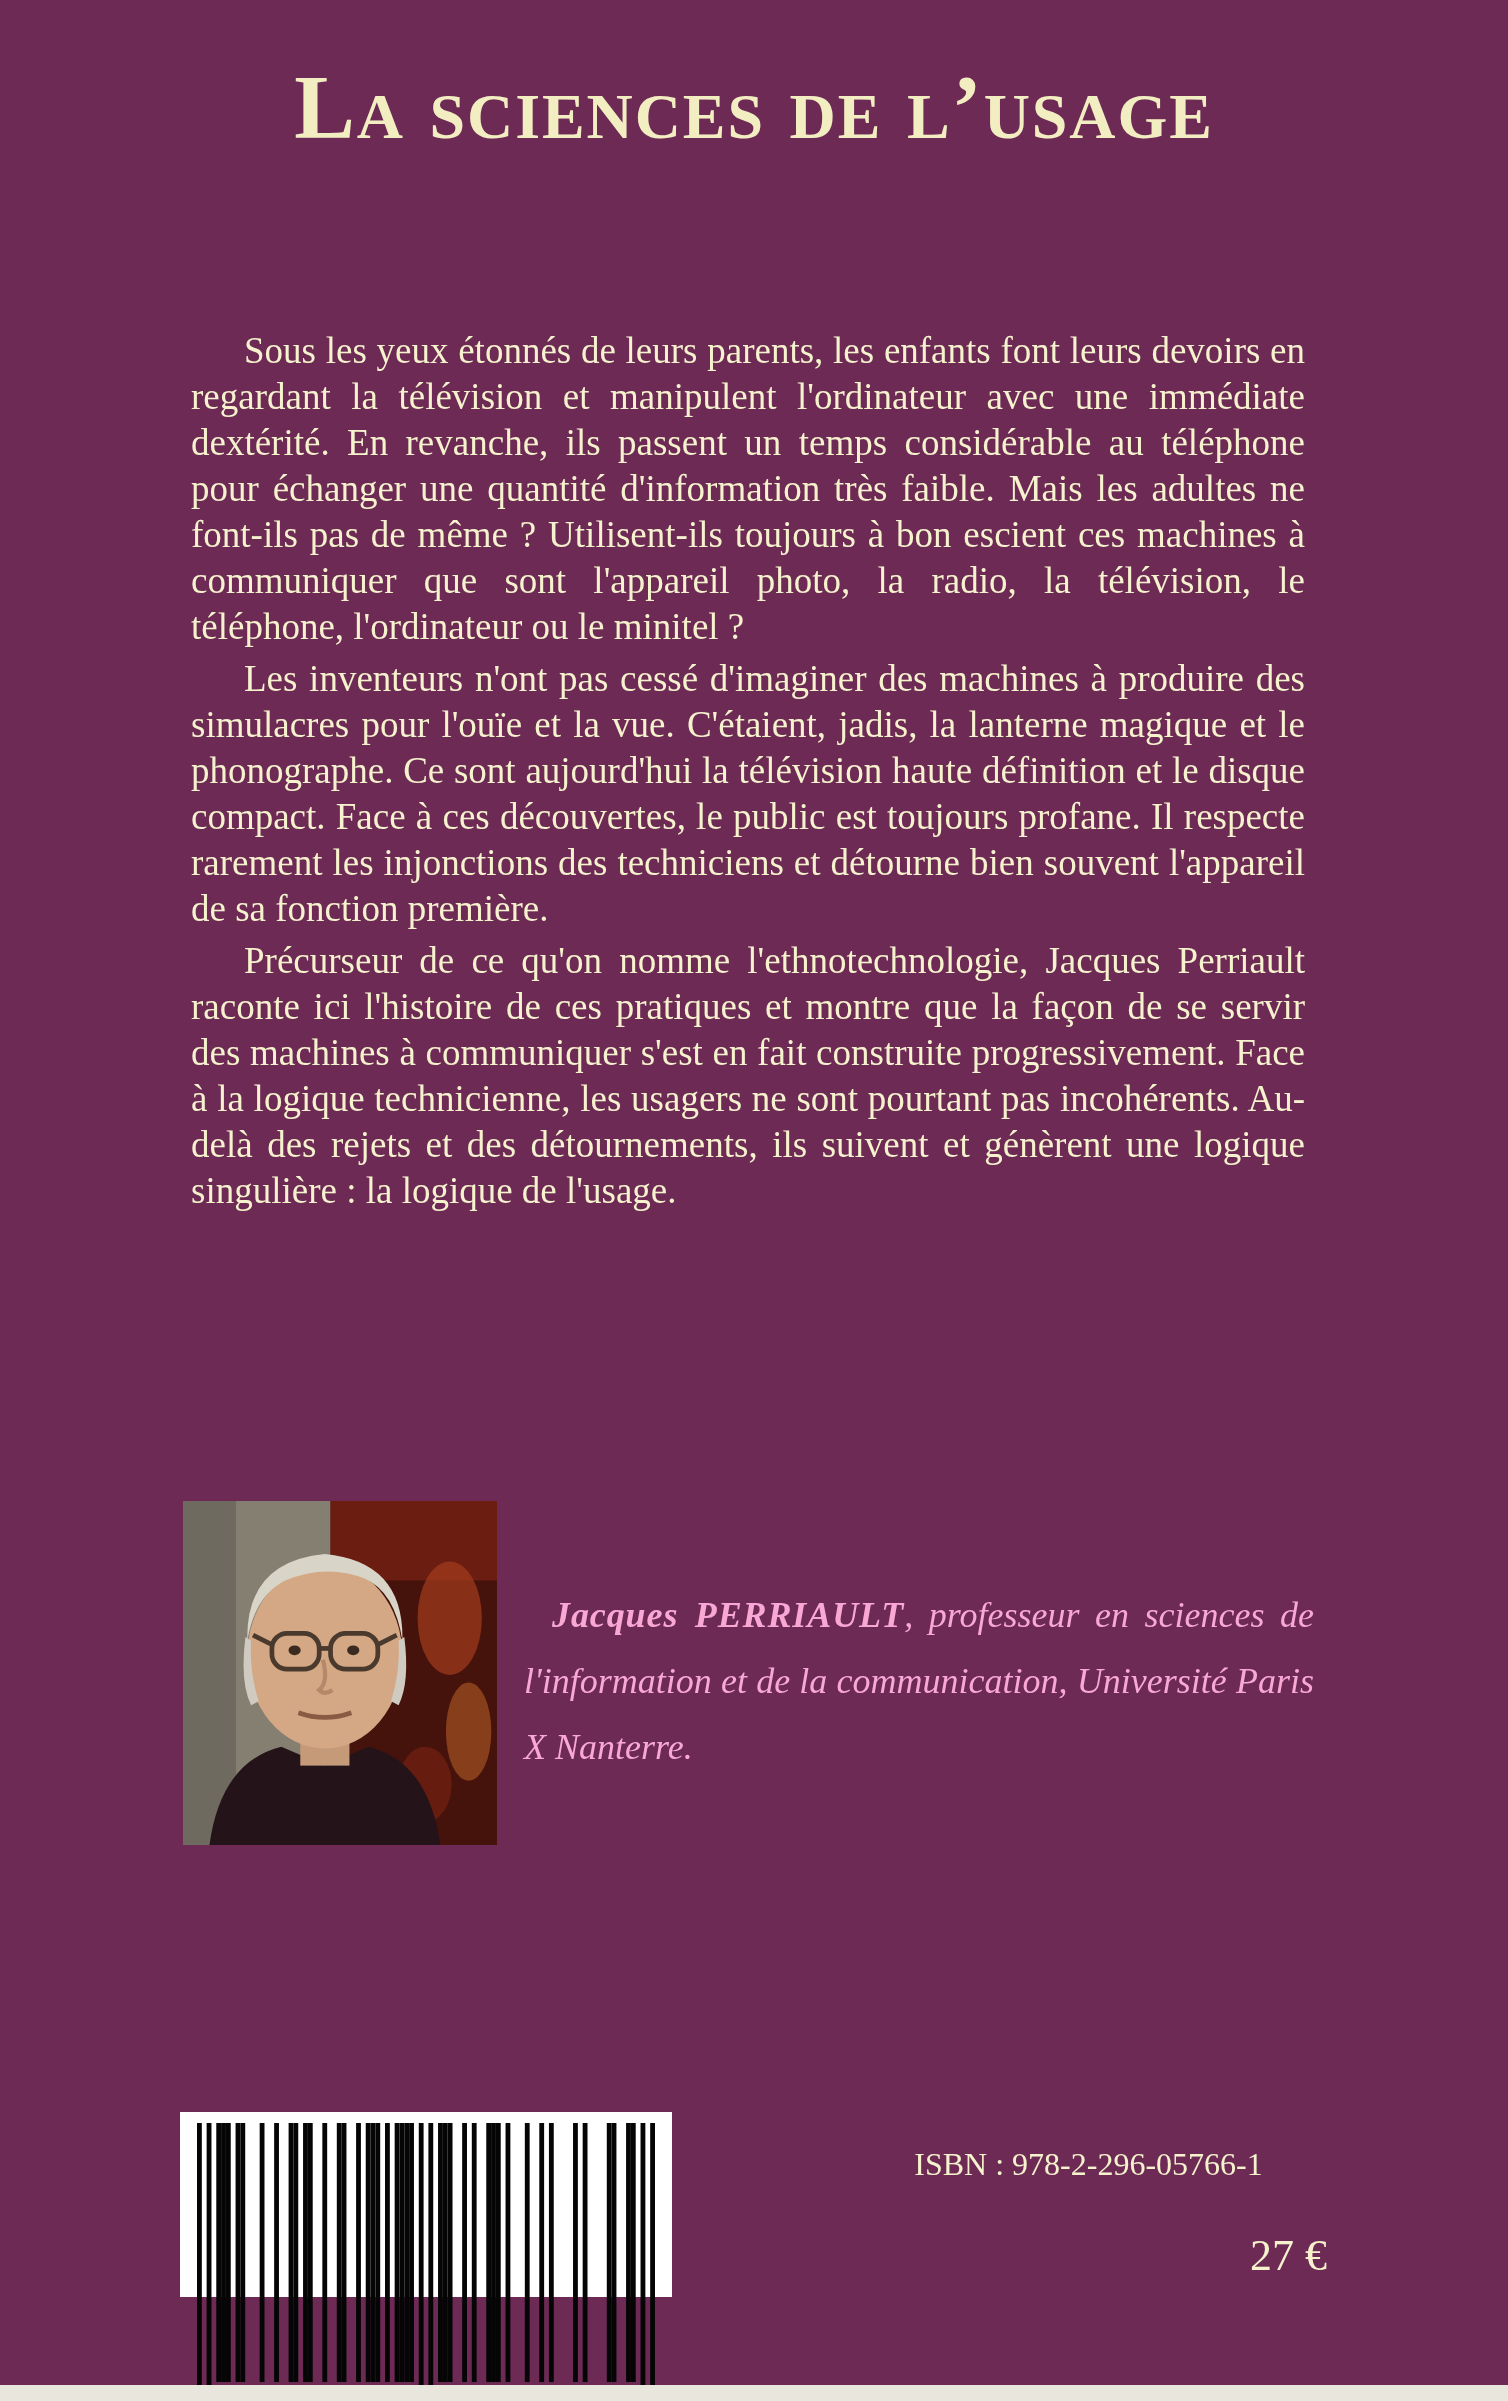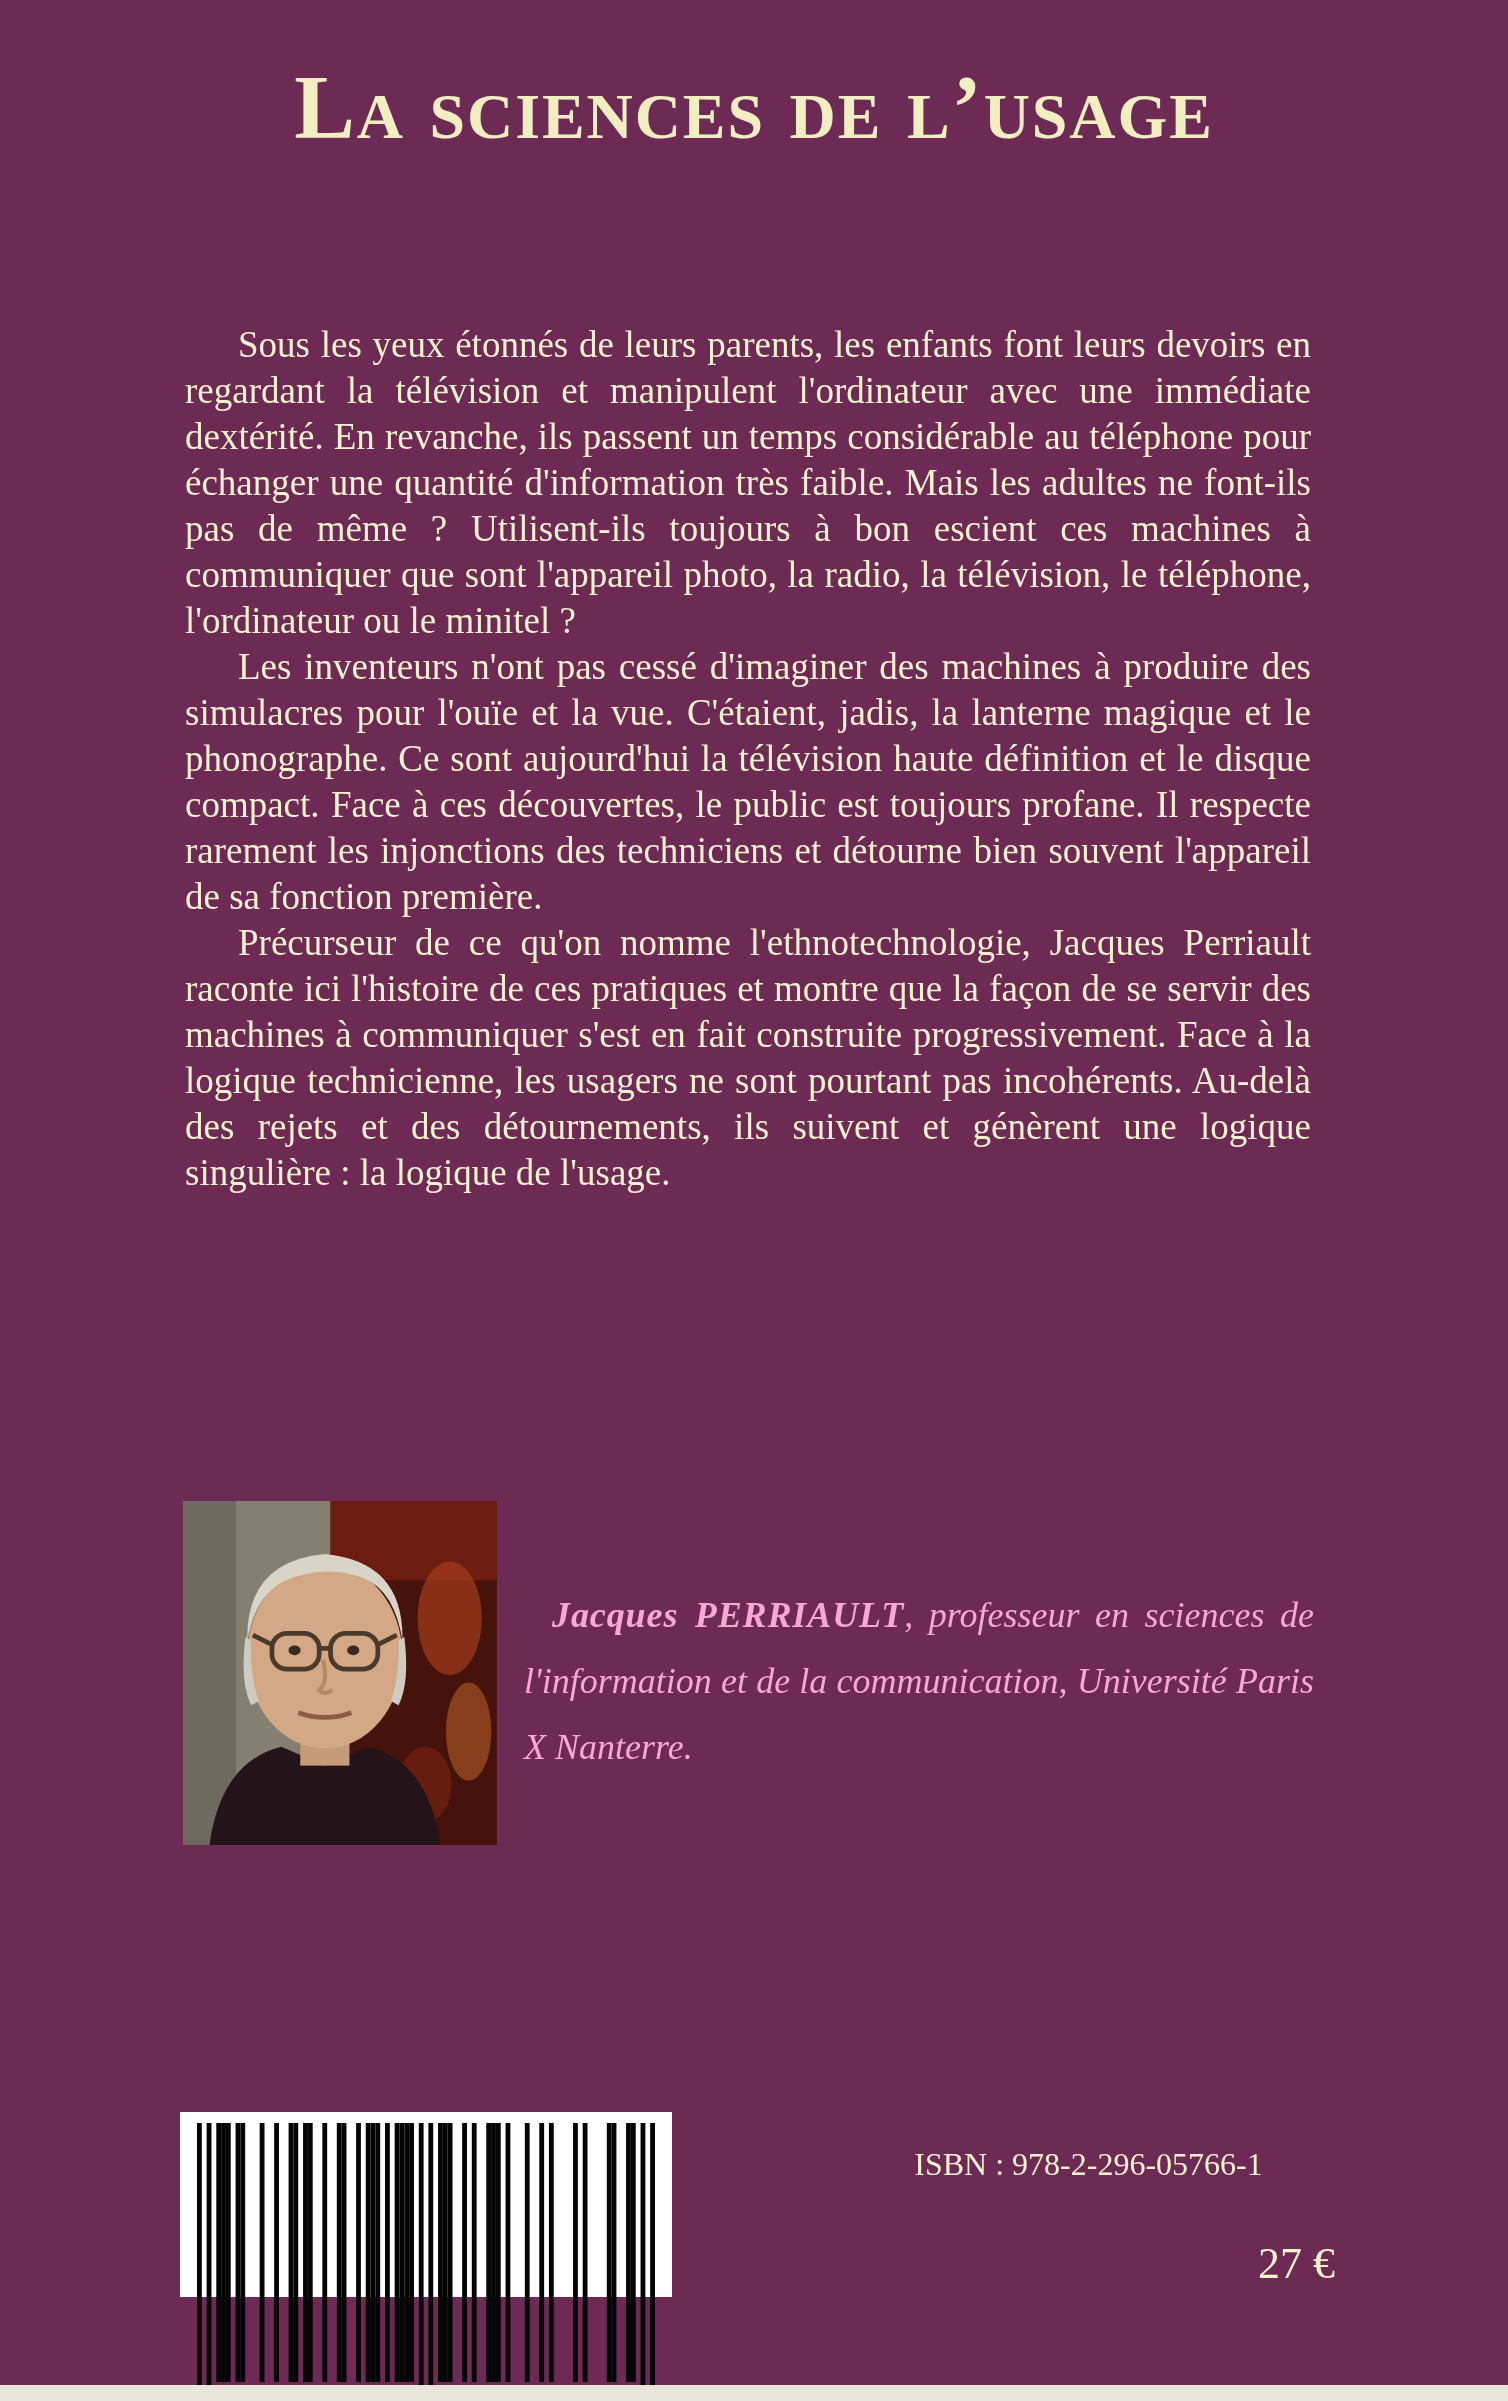--- a/index.html
+++ b/index.html
@@ -19,21 +19,21 @@
     font-variant:small-caps;
     letter-spacing:1.9px;
     color:#f3eec2;
   }
   .body-text {
     position:absolute; left:185px; top:322px; width:1126px;
     font-size:37px; line-height:46px;
     text-align:justify;
     color:#f6f2cd;
   }
-  .body-text p { margin:0; text-indent:53px; }
+  .body-text p { margin:6px; text-indent:53px; }
   .author-photo {
     position:absolute; left:183px; top:1501px;
     width:314px; height:344px;
   }
   .author-photo svg { display:block; width:100%; height:100%; }
   .author-bio {
     position:absolute; left:524px; top:1582px; width:790px;
     font-style:italic;
     font-size:36px; line-height:66px;
     text-align:justify;
@@ -52,25 +52,24 @@
   .barcode-bars { flex:1; }
   .barcode-bars svg { width:100%; height:100%; }
   .barcode-bars rect { fill:#050505; }
   .isbn {
     position:absolute; left:852px; top:2146px; width:473px;
     text-align:center;
     font-size:32px;
     color:#f6f2cd;
   }
   .price {
-    position:absolute; right:173px; top:2230px;
+    position:absolute; right:181px; top:2230px;
     font-size:44px;
     text-align:right;
     color:#f6f2cd;
-    margin-top:8px;
   }
   .page-edge {
     position:absolute; left:0; bottom:0; width:100%; height:17px;
     background:#e9e6dd;
   }
 </style>
 </head>
 <body>
 
 <div class="cover">

